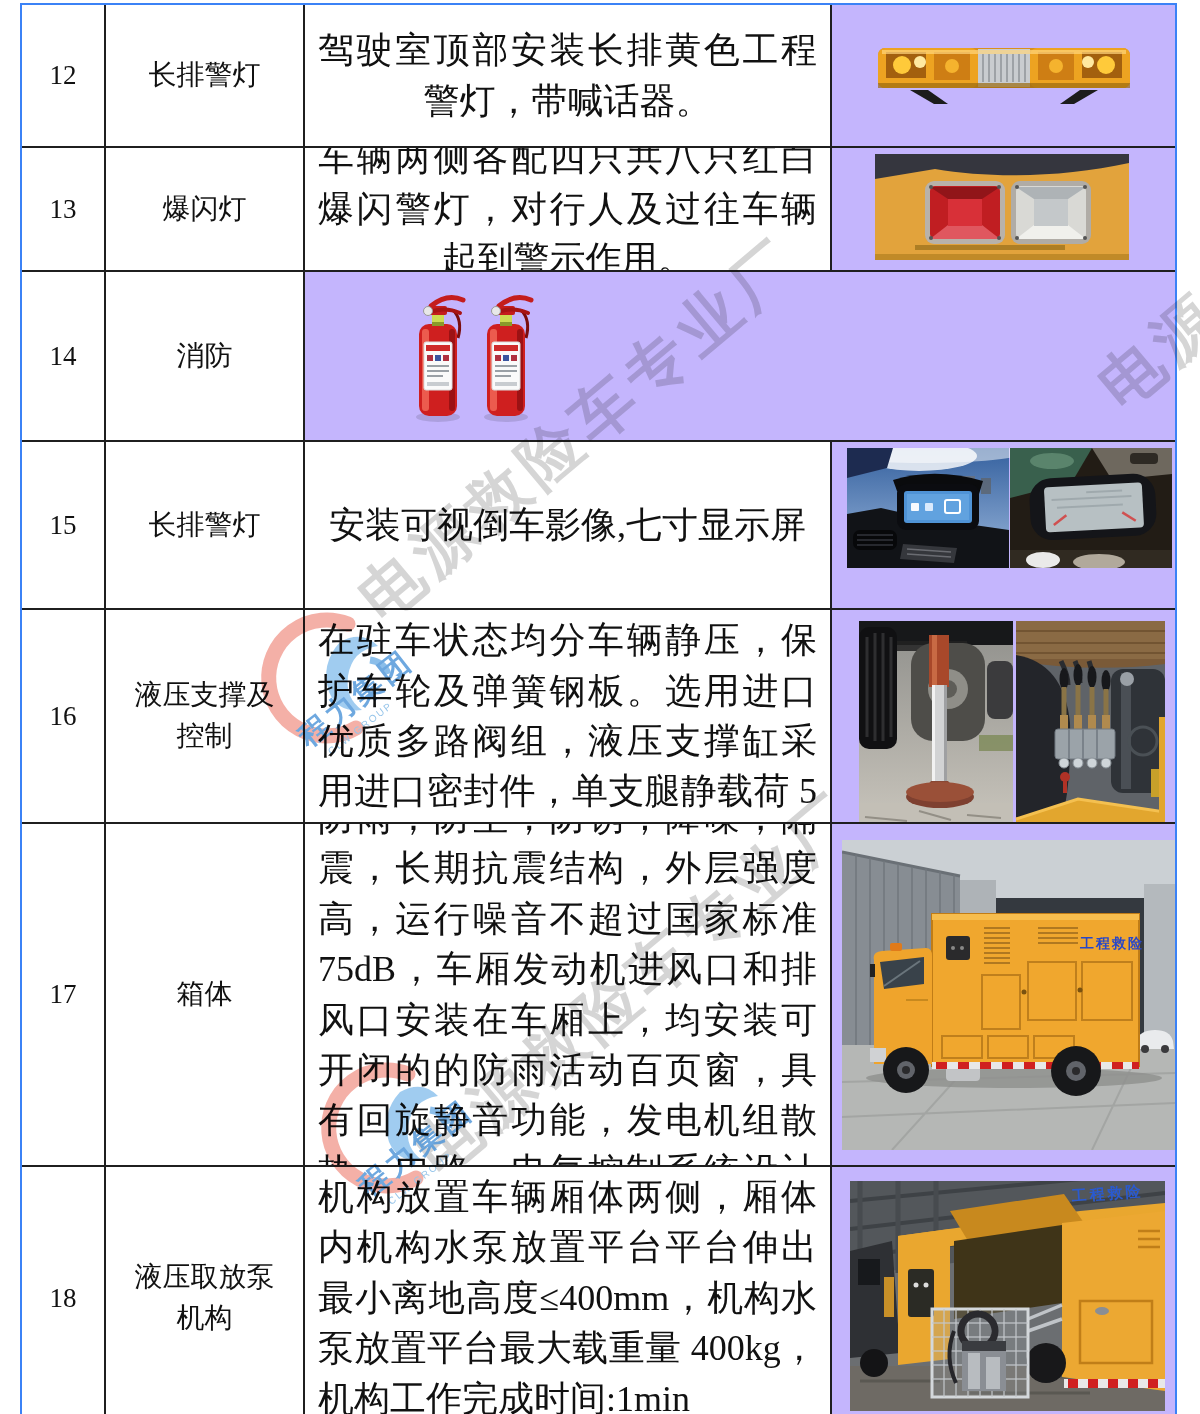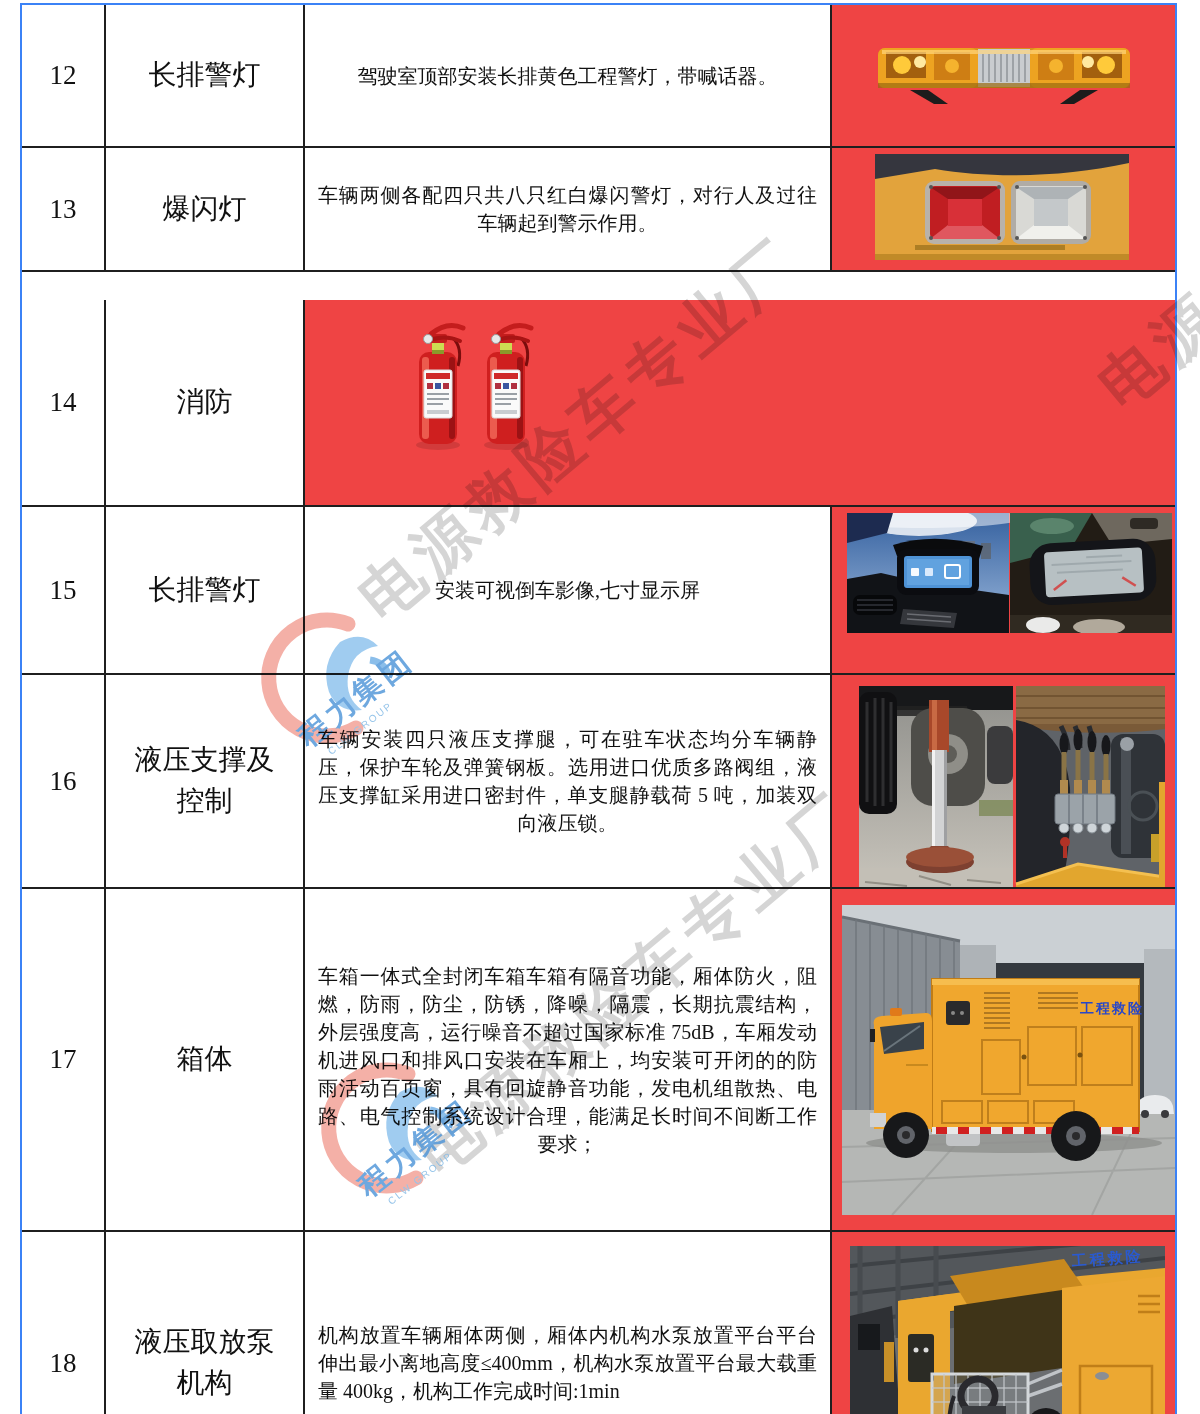--- a/index.html
+++ b/index.html
@@ -10,24 +10,24 @@
   .spec-table{position:absolute;left:20px;top:3px;width:1157px;border:2px solid #3b82f6;box-sizing:border-box;background:transparent;}
   .row{display:flex;border-bottom:2px solid #1f1f1f;box-sizing:border-box;}
   .row:last-child{border-bottom:none;}
   .cell{box-sizing:border-box;border-right:2px solid #1f1f1f;overflow:hidden;position:relative;}
   .cell:last-child{border-right:none;}
   .c-num{width:84px;display:flex;align-items:center;justify-content:center;
          font-size:27px;color:#111;}
   .c-name{width:199px;display:flex;align-items:center;justify-content:center;
           font-size:28px;color:#111;text-align:center;line-height:1.45;padding:0 22px;}
   .c-desc{width:527px;display:flex;align-items:center;padding:0 13px;
-          font-size:20px;color:#111;line-height:1.4;}
+          font-size:36px;color:#111;line-height:1.4;}
   .c-desc .txt{width:100%;text-align:justify;text-align-last:center;}
   .c-desc .txt.last-left{text-align-last:left;}
-  .c-img{flex:1;background:#ef4444;}
+  .c-img{flex:1;background:#c4b5fd;}
   .ph{position:absolute;overflow:hidden;}
   .ph svg{display:block;}
 
   
   .wm-layer{position:absolute;left:0;top:0;width:1200px;height:1414px;pointer-events:none;
             mix-blend-mode:multiply;z-index:6;}
   .wm-text{position:absolute;white-space:nowrap;font-weight:700;
            font-size:62px;letter-spacing:7px;color:#9c9c9c;opacity:.42;
            transform:rotate(-40deg);transform-origin:0 50%;height:70px;line-height:70px;
            font-family:"Liberation Sans","DejaVu Sans",sans-serif;}
@@ -114,21 +114,21 @@
   <circle cx="142" cy="33" r="2" fill="#555"></circle>
                 <circle cx="210" cy="33" r="2" fill="#555"></circle>
   <circle cx="142" cy="84" r="2" fill="#555"></circle>
                 <circle cx="210" cy="84" r="2" fill="#555"></circle>
  </g>
 </svg>
           </div>
         </div>
     </div>
 
-    <div class="row" style="height: 207px; margin-top: 28px;">
+    <div class="row" style="height: 170px;">
       <div class="cell c-num">14</div>
       <div class="cell c-name">消防</div>
       <div class="cell c-img">
           <div class="ph" style="left: 100px; top: 8px; width: 136px; height: 144px;">
             <svg width="136" height="144" viewBox="0 0 136 144">
  <g transform="translate(2,0)">
   <ellipse cx="31" cy="137" rx="22" ry="5" fill="#000" opacity=".12"></ellipse>
   <path d="M46,30 q10,10 5,28" stroke="#7a0d0d" stroke-width="3" fill="none"></path>
   <rect x="12" y="44" width="38" height="92" rx="10" fill="#cf1f1f"></rect>
   <rect x="15" y="49" width="7" height="82" rx="3" fill="#f26a5a" opacity=".8"></rect>

